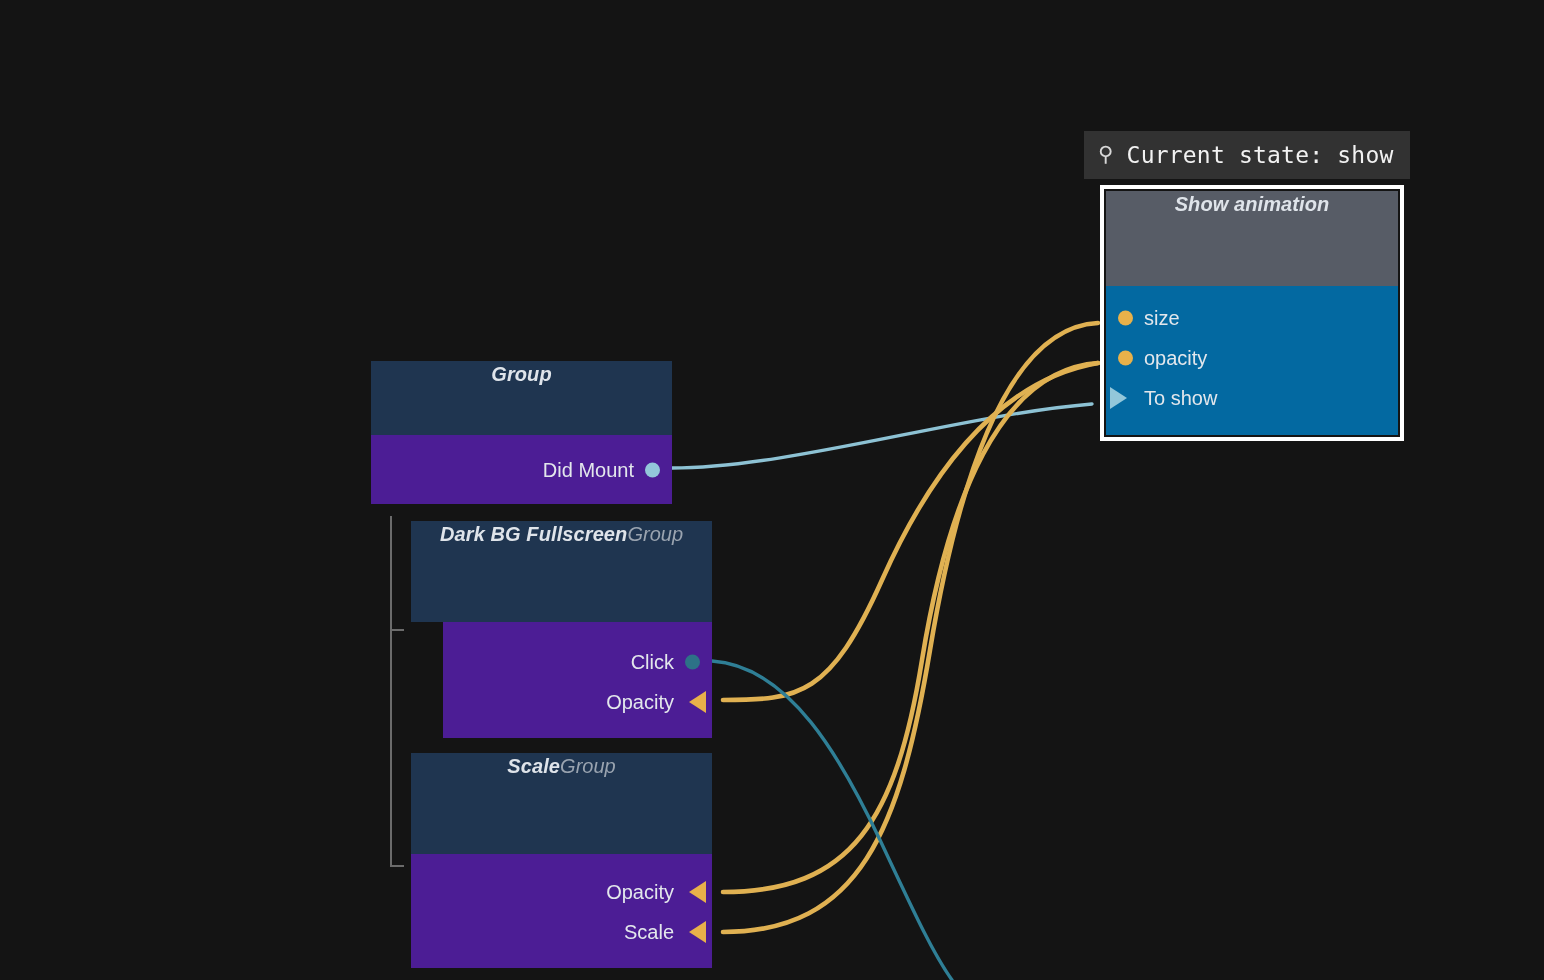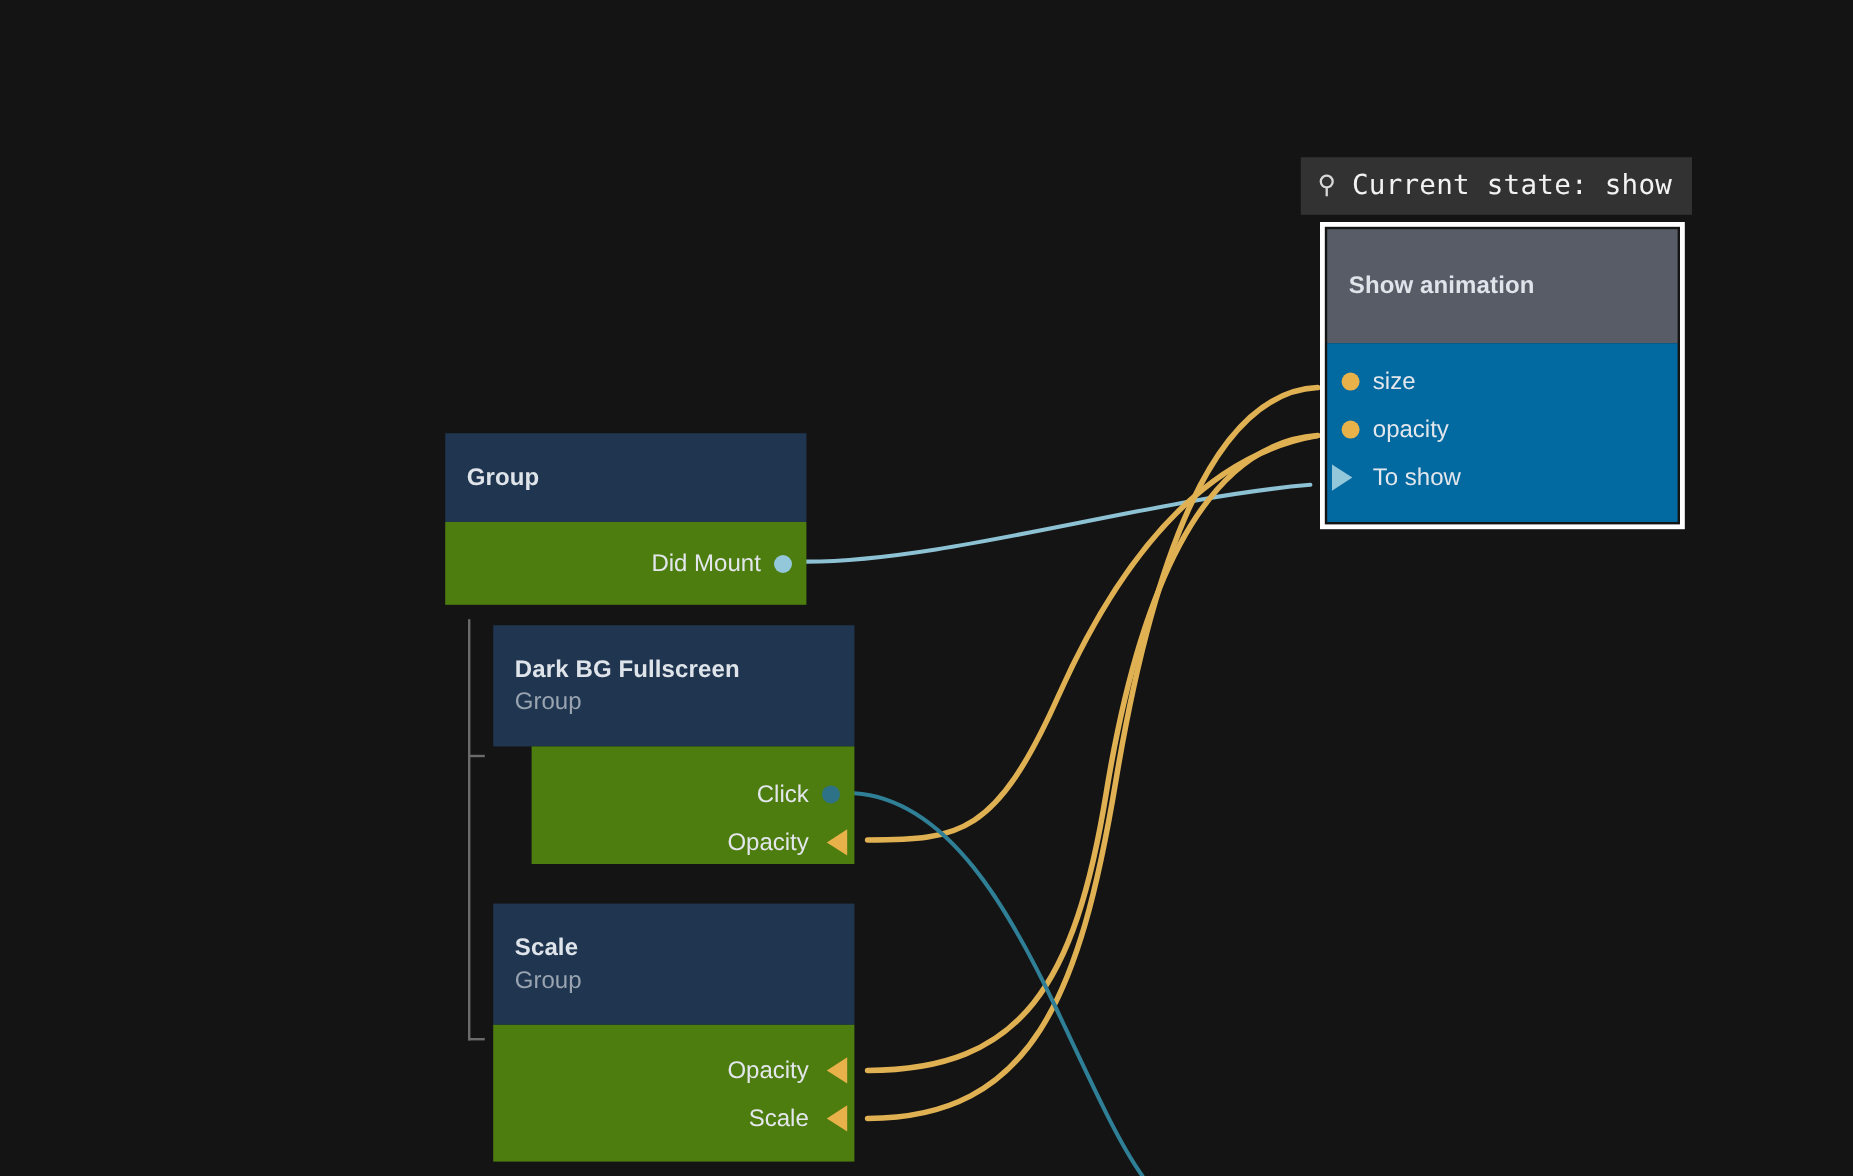--- a/index.html
+++ b/index.html
@@ -30,22 +30,22 @@
   
   .node {
     position: absolute;
     z-index: 2;
     box-sizing: border-box;
   }
   .node-header {
     box-sizing: border-box;
     padding: 0 18px;
     display: flex;
-    flex-direction: column;
     justify-content: center;
+    font-style: italic;
   }
   .node-title {
     font-size: 20px;
     font-weight: bold;
     color: #dfe4ea;
     line-height: 1.32;
     letter-spacing: .1px;
   }
   .node-subtitle {
     font-size: 20px;
@@ -53,21 +53,21 @@
     color: #9aa4b0;
     line-height: 1.32;
   }
   .node-body {
     box-sizing: border-box;
     position: relative;
   }
 
   
   .node-blue .node-header { background: #1f3550; }
-  .node-blue .node-body   { background: #4d7c0f; }
+  .node-blue .node-body   { background: #4c1d95; }
 
   
   .node-grey { }
   .node-grey .node-header { background: #575c66; }
   .node-grey .node-body   { background: #0369a1; }
 
   
   .sel-frame {
     position: absolute;
     z-index: 2;
@@ -188,21 +188,21 @@
         <span class="port-dot right dot-lightblue"></span>
       </div>
     </div>
   </div>
 
   <div class="node node-blue" style="left:411px; top:521px; width:301px;">
     <div class="node-header" style="height:101px;">
       <div class="node-title">Dark BG Fullscreen</div>
       <div class="node-subtitle">Group</div>
     </div>
-    <div class="node-body" style="height:98px;margin-left:32px;">
+    <div class="node-body" style="height:116px;margin-left:32px;">
       <div class="port-row out" style="top:20px;">
         <span>Click</span>
         <span class="port-dot right dot-teal"></span>
       </div>
       <div class="port-row out" style="top:60px;">
         <span>Opacity</span>
         <span class="port-arrow left-pointing"></span>
       </div>
     </div>
   </div>

